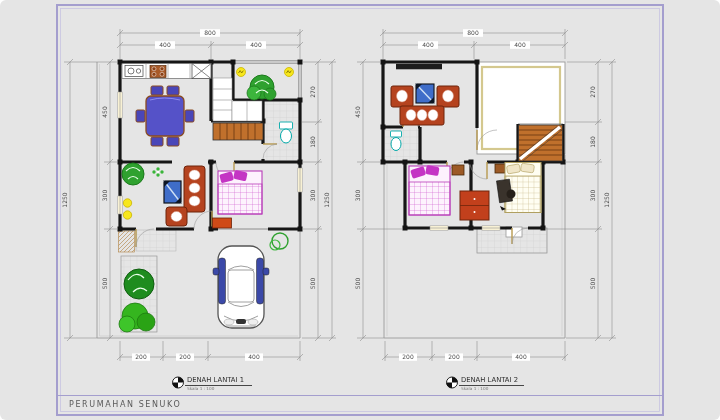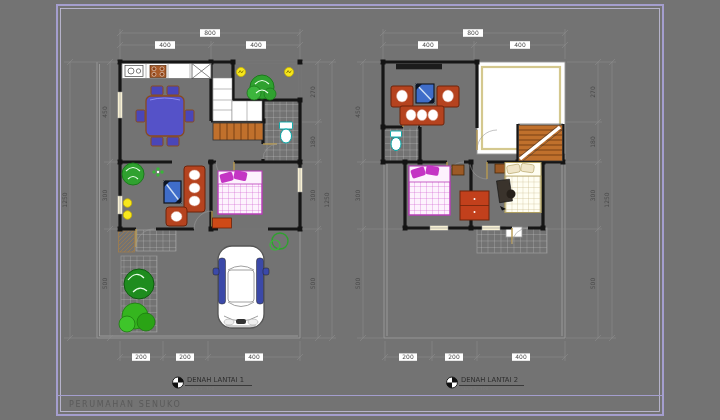--- a/index.html
+++ b/index.html
@@ -1,17 +1,17 @@
 <!DOCTYPE html>
 <html><head>
 <meta charset="utf-8">
 <style>
   html,body{margin:0;padding:0;background:#ffffff;}
-  .stage{position:relative;width:720px;height:420px;background:#737373;overflow:hidden;
-         font-family:"DejaVu Sans",sans-serif;}
+  .stage{position:relative;width:720px;height:420px;background:#e5e5e5;overflow:hidden;
+         font-family:"DejaVu Sans",sans-serif;border-radius:6px;}
   svg{position:absolute;left:0;top:0;}
   .wall{stroke:#161616;stroke-width:3.2;fill:none;stroke-linecap:butt}
   .thin{stroke:#777;stroke-width:0.8;fill:none}
   .lot{stroke:#9a9a9a;stroke-width:0.9;fill:none}
   .lot2{stroke:#c2c2c2;stroke-width:0.5;fill:none}
   .dim{stroke:#8d8d8d;stroke-width:0.6;fill:none}
   .arc{stroke:#9a9a9a;stroke-width:0.6;fill:none}
   .leaf{stroke:#b89a50;stroke-width:1.4;fill:none}
   .cell{stroke:#8a8a8a;stroke-width:0.55;fill:#ffffff}
   .win{fill:#fdf6d8;stroke:#9a9a9a;stroke-width:0.5}

